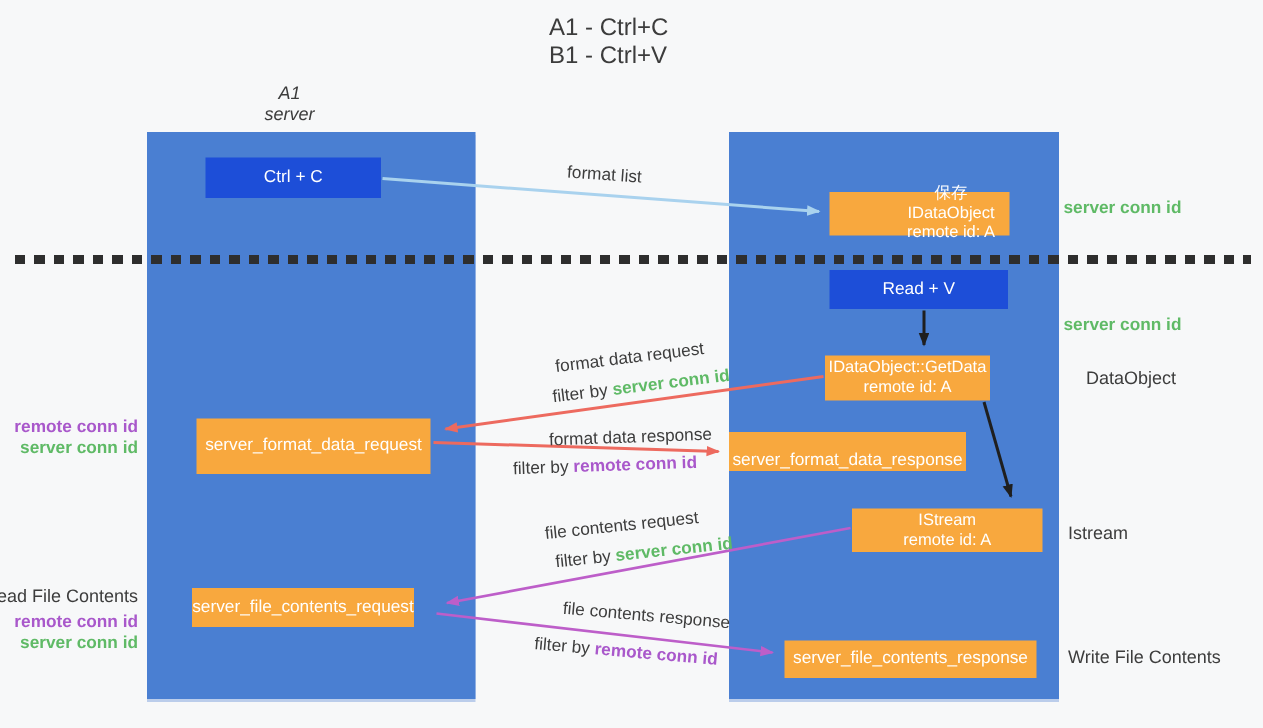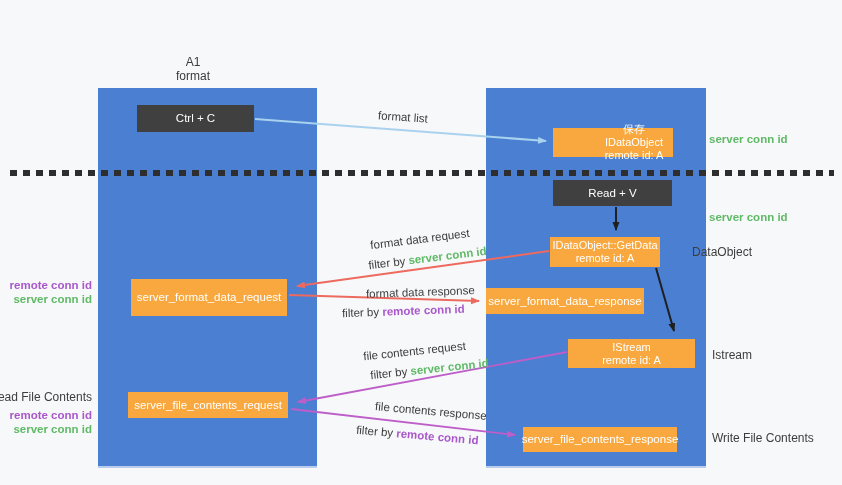--- a/index.html
+++ b/index.html
@@ -15,38 +15,42 @@
   .lane { position:absolute; top:88px; height:378px; background:#4a7fd2; z-index:1; box-shadow:0 2px 0 rgba(74,127,210,.35); }
   .lane-left  { left:98px;  width:219px; }
   .lane-right { left:486px; width:220px; }
   .divider { position:absolute; left:10px; top:170px; width:824px; height:6px; z-index:2;
     background:repeating-linear-gradient(to right, #2e2e2e 0 7px, transparent 7px 13px); }
   svg.arrows { position:absolute; left:0; top:0; z-index:3; pointer-events:none; }
   .node { position:absolute; z-index:4; color:#fff; display:flex; flex-direction:column;
     align-items:center; justify-content:center; text-align:center;
     font-size:11px; line-height:13px; }
   .node.single { font-size:11.5px; }
-  .green  { background:#404040; }
+  .green  { background:#1d4ed8; }
   .orange { background:#f8a83e; }
   .flow-label { position:absolute; z-index:5; font-size:11.5px; white-space:nowrap; color:#3d3d3d; }
   .side-label { position:absolute; z-index:5; font-size:12px; white-space:nowrap; color:#3d3d3d; }
   .g { color:#5fba66; font-weight:bold; font-size:11.5px; }
   .p { color:#a958cb; font-weight:bold; font-size:11.5px; }
   .stack { text-align:right; line-height:14px; }
   .stack .read { margin-bottom:4px; }
 </style>
 </head>
 <body>
 
 <div class="canvas">
 
+  <div class="title">
+    <div>A1 - Ctrl+C</div>
+    <div>B1 - Ctrl+V</div>
+  </div>
 
-  <div class="lane-header" style="left:148px; top:55px;">
+  <div class="lane-header" style="left:148px; top:55px;font-style:italic;">
     <div>A1</div>
-    <div>format</div>
+    <div>server</div>
   </div>
 
   <div class="lane lane-left"></div>
   <div class="lane lane-right"></div>
 
   <div class="divider"></div>
 
   <svg class="arrows" width="842" height="485">
     <defs>
       <marker id="m-blue" markerUnits="userSpaceOnUse" markerWidth="10" markerHeight="8" refX="8" refY="3.5" orient="auto">
@@ -86,34 +90,34 @@
 
   <div class="node orange" style="left:550px; top:237px; width:110px; height:30px;">
     <div>IDataObject::GetData</div>
     <div>remote id: A</div>
   </div>
 
   <div class="node single orange" style="left:131px; top:279px; width:156px; height:37px;">
     <div>server_format_data_request</div>
   </div>
 
-  <div class="node single orange" style="left:486px; top:288px; width:158px; height:26px;">
+  <div class="node single orange" style="left:486px; top:288px; width:158px; height:26px;justify-content:flex-end;">
     <div>server_format_data_response</div>
   </div>
 
   <div class="node orange" style="left:568px; top:339px; width:127px; height:29px;">
     <div>IStream</div>
     <div>remote id: A</div>
   </div>
 
-  <div class="node single orange" style="left:128px; top:392px; width:160px; height:26px;">
+  <div class="node single orange" style="left:128px; top:392px; width:148px; height:26px;">
     <div>server_file_contents_request</div>
   </div>
 
-  <div class="node single orange" style="left:523px; top:427px; width:154px; height:25px;">
+  <div class="node single orange" style="left:523px; top:427px; width:168px; height:25px;">
     <div>server_file_contents_response</div>
   </div>
 
   <div class="flow-label" style="left:378px; top:111px; transform:rotate(4deg);">format list</div>
 
   <div class="flow-label" style="left:370px; top:233px; transform:rotate(-7deg);">format data request</div>
   <div class="flow-label" style="left:368px; top:252px; transform:rotate(-7deg);">
     <span>filter by</span>
     <span class="g">server conn id</span>
   </div>
@@ -131,21 +135,21 @@
   </div>
 
   <div class="flow-label" style="left:375px; top:405px; transform:rotate(5deg);">file contents response</div>
   <div class="flow-label" style="left:356px; top:429px; transform:rotate(5deg);">
     <span>filter by</span>
     <span class="p">remote conn id</span>
   </div>
 
   <div class="side-label g" style="left:709px; top:133px;">server conn id</div>
   <div class="side-label g" style="left:709px; top:211px;">server conn id</div>
-  <div class="side-label" style="left:692px; top:245px;">DataObject</div>
+  <div class="side-label" style="left:724px; top:245px;">DataObject</div>
   <div class="side-label" style="left:712px; top:348px;">Istream</div>
   <div class="side-label" style="left:712px; top:431px;text-align:center;">Write File Contents</div>
 
   <div class="side-label stack" style="right:750px; top:278px;">
     <div class="p">remote conn id</div>
     <div class="g">server conn id</div>
   </div>
   <div class="side-label stack" style="right:750px; top:390px;">
     <div class="read">Read File Contents</div>
     <div class="p">remote conn id</div>

